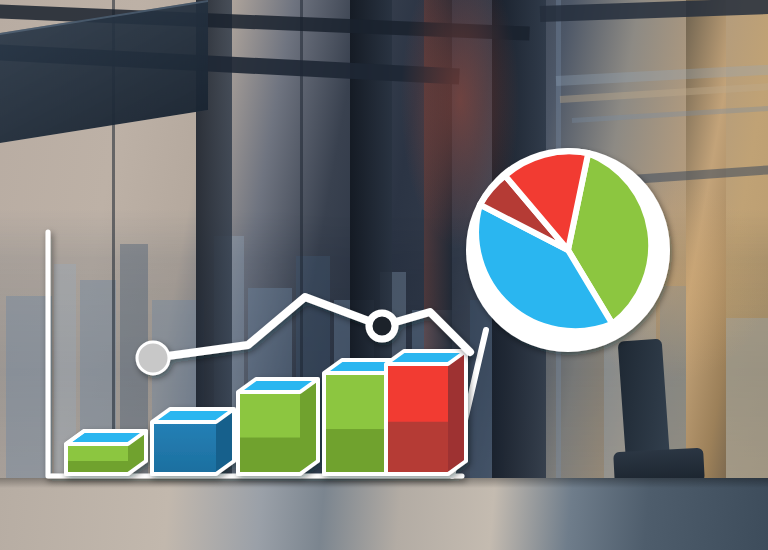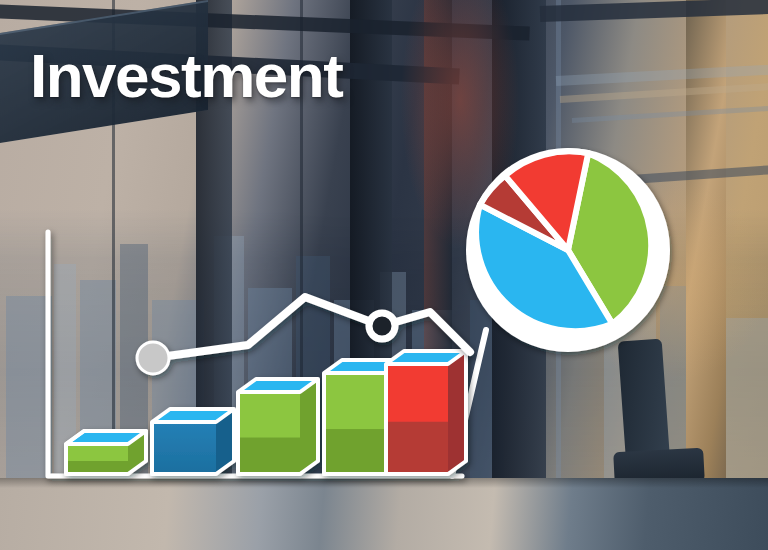--- a/index.html
+++ b/index.html
@@ -117,21 +117,20 @@
   <div id="bg-table2"></div>
   <div class="chair" style="left:622px;top:340px;width:44px;height:126px;transform:rotate(-4deg);background:linear-gradient(100deg,#1e2833,#33404e);"></div>
   <div class="chair" style="left:614px;top:450px;width:90px;height:34px;transform:rotate(-3deg);background:linear-gradient(180deg,#2b3643,#1b242e);"></div>
   <div class="chair" style="left:650px;top:480px;width:12px;height:48px;background:#212a35;"></div>
   <div class="chair" style="left:620px;top:524px;width:76px;height:10px;background:#1d2631;border-radius:5px;"></div>
 
   <div class="layer" id="bg-floor"></div>
   <div class="layer" id="bg-floor-shadow"></div>
 
   <div id="headline">
-    <span class="l2">Investment</span>
   </div>
 
   <svg id="infographic" viewBox="0 0 768 550">
     <defs>
       <filter id="softshadow" x="-30%" y="-30%" width="170%" height="170%">
         <feDropShadow dx="2" dy="3" stdDeviation="3" flood-color="#101418" flood-opacity="0.45"></feDropShadow>
       </filter>
       <linearGradient id="gGreen" x1="0" y1="0" x2="0" y2="1">
         <stop offset="0%" stop-color="#8cc63f"></stop>
           <stop offset="55%" stop-color="#8cc63f"></stop>

